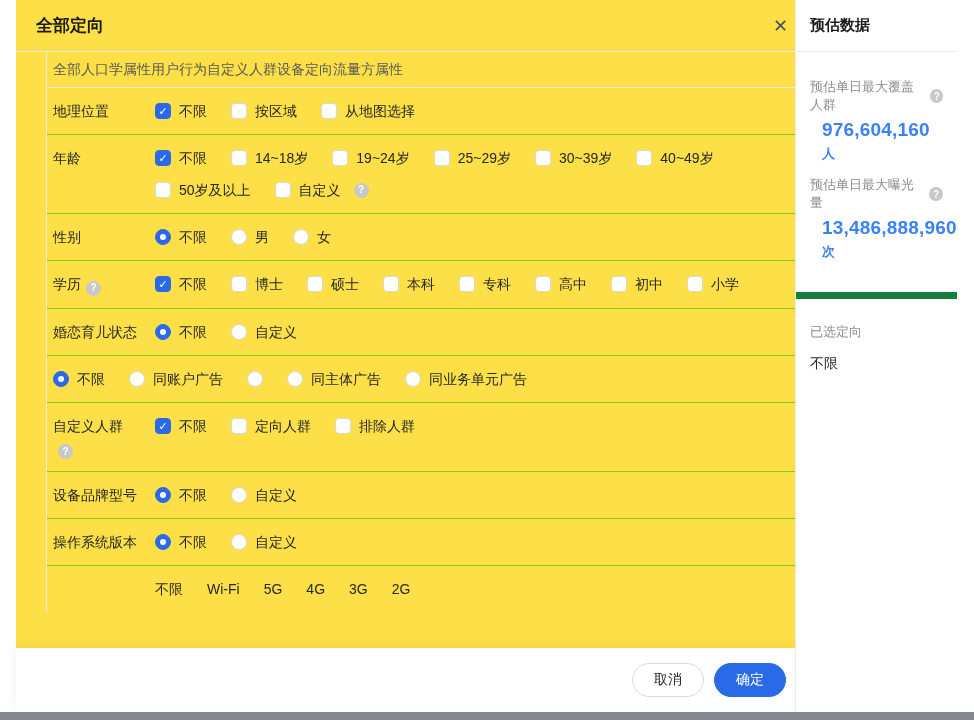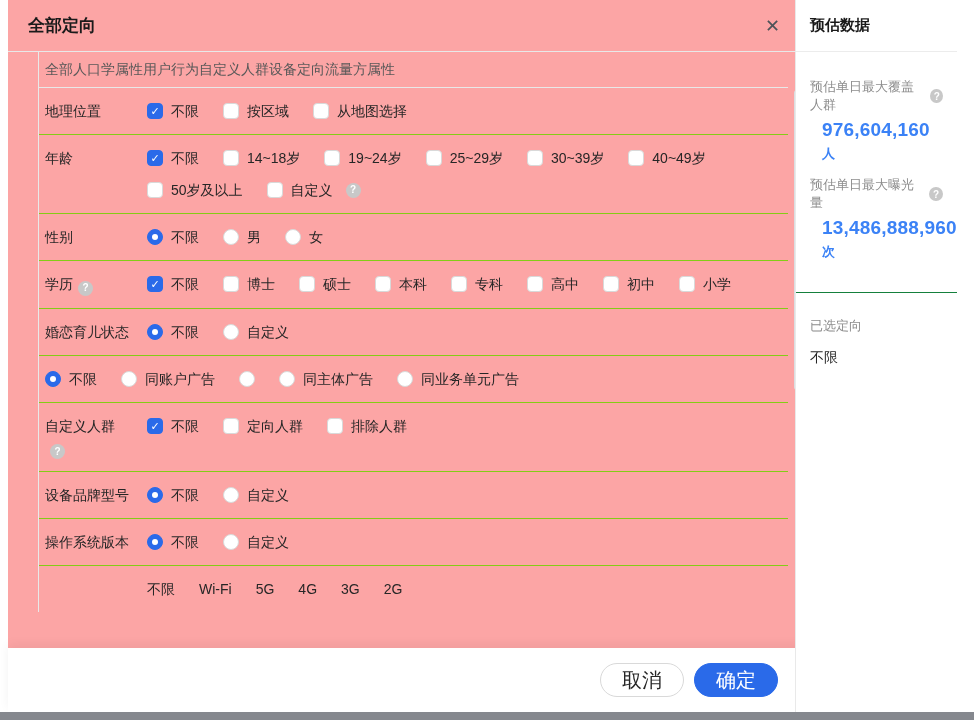--- a/index.html
+++ b/index.html
@@ -1,21 +1,21 @@
 <!DOCTYPE html>
 <html><head>
 <meta charset="utf-8">
 <style>
   * { margin:0; padding:0; box-sizing:border-box; }
   html,body { width:974px; height:720px; overflow:hidden;
     font-family:"Liberation Sans","DejaVu Sans",sans-serif; background:#fff; }
   .screen { position:relative; width:974px; height:720px; background:#fff; }
 
   
-  .modal { position:absolute; left:8px; top:0; width:795px; height:712px; background:#fca5a5; }
+  .modal { position:absolute; left:16px; top:0; width:795px; height:712px; background:#fde047; }
   .modal-header { height:52px; display:flex; align-items:center; justify-content:space-between;
     padding:0 23px 0 20px; border-bottom:1px solid #e8e8e8; }
   .modal-title { font-size:17px; font-weight:bold; color:#1a1a1a; }
   .close-btn { font-size:18px; color:#4e5359; cursor:pointer; line-height:1; }
 
   .modal-body { position:relative; margin-left:30px; height:560px; overflow:hidden;
     border-left:1px solid #e9e9e9; }
   .tab-bar { display:flex; align-items:center; height:36px; padding-left:6px;
     border-bottom:1px solid #e8e8e8; margin-right:15px; }
   .tab { font-size:14px; color:#595959; cursor:pointer; white-space:nowrap; }
@@ -41,32 +41,32 @@
   .help { width:15px; height:15px; border-radius:50%; background:#c8c8c8; color:#fff;
     font-size:10px; font-weight:bold; display:inline-flex; align-items:center;
     justify-content:center; vertical-align:-2px; margin-left:5px; cursor:pointer; }
 
   .scroll-thumb { position:absolute; left:786px; top:90px; width:6px; height:300px;
     border-radius:3px; background:#dcdee1; }
 
   .modal-footer { position:absolute; left:0; bottom:0; width:795px; height:64px; background:#fff;
     display:flex; align-items:center; justify-content:flex-end; gap:10px; padding-right:25px;
     box-shadow:0 -4px 10px rgba(0,0,0,0.05); }
-  .btn { height:34px; padding:0 21px; border-radius:17px; font-size:20px; cursor:pointer;
+  .btn { height:34px; padding:0 21px; border-radius:17px; font-size:14px; cursor:pointer;
     display:inline-flex; align-items:center; justify-content:center; }
   .btn-cancel { background:#fff; border:1px solid #d9d9d9; color:#262626; }
   .btn-confirm { background:#2a6ae9; border:1px solid #2a6ae9; color:#fff; }
 
   
   .side-panel { position:absolute; left:795px; top:0; width:162px; height:712px;
     background:#fff; border-left:1px solid #e9e9e9; }
   .side-header { height:52px; display:flex; align-items:center; padding:0 14px;
     border-bottom:1px solid #ececec; margin:0 0 0 0; }
   .side-title { font-size:15px; font-weight:bold; color:#1a1a1a; }
-  .metrics { padding:26px 14px 18px 14px; border-bottom:1px solid #15803d; }
+  .metrics { padding:26px 14px 18px 14px; border-bottom:7px solid #15803d; }
   .metric-label { font-size:13px; color:#8c8c8c; display:flex; align-items:center; }
   .metric-label .help { width:14px; height:14px; margin-left:4px; }
   .metric-value { font-size:19px; font-weight:bold; color:#3b82f6; margin:5px 0 13px 12px;
     letter-spacing:0.2px; }
   .metric-unit { font-size:13px; font-weight:bold; }
   .selected-block { padding:24px 14px; }
   .selected-label { font-size:13px; color:#8c8c8c; }
   .selected-value { font-size:14px; color:#262626; margin-top:14px; }
 
   

